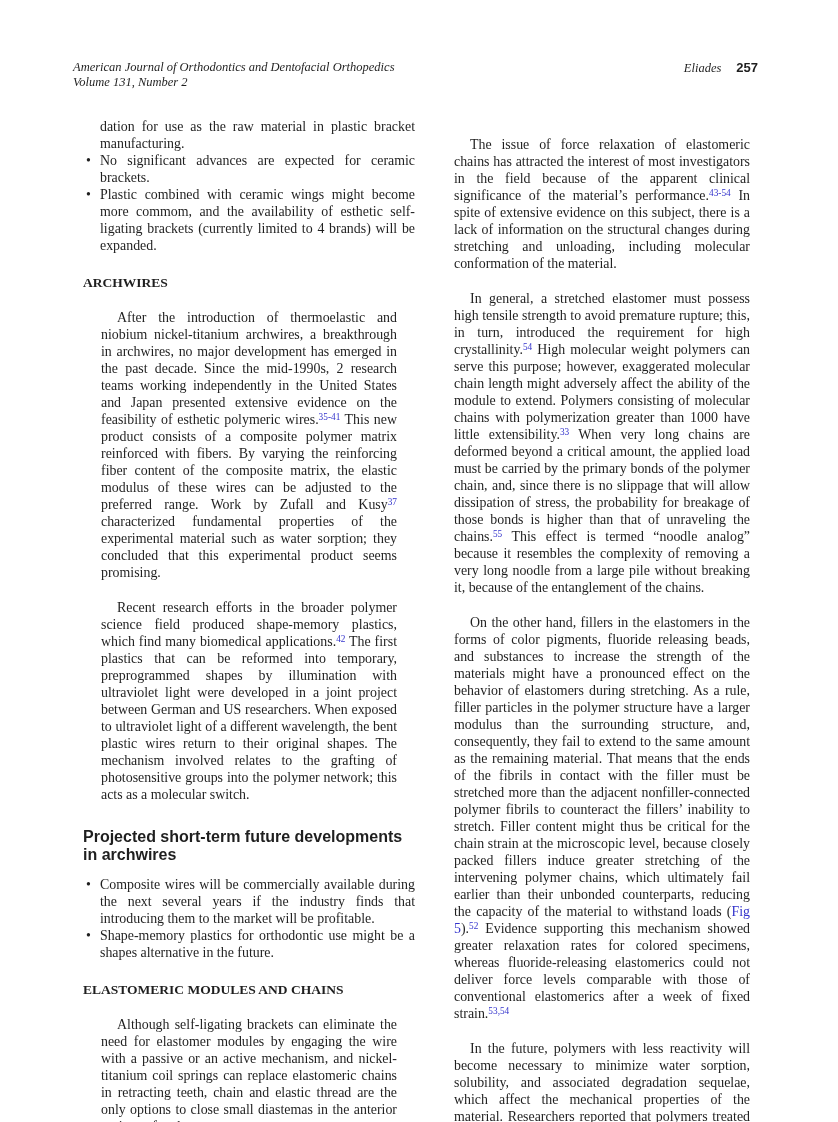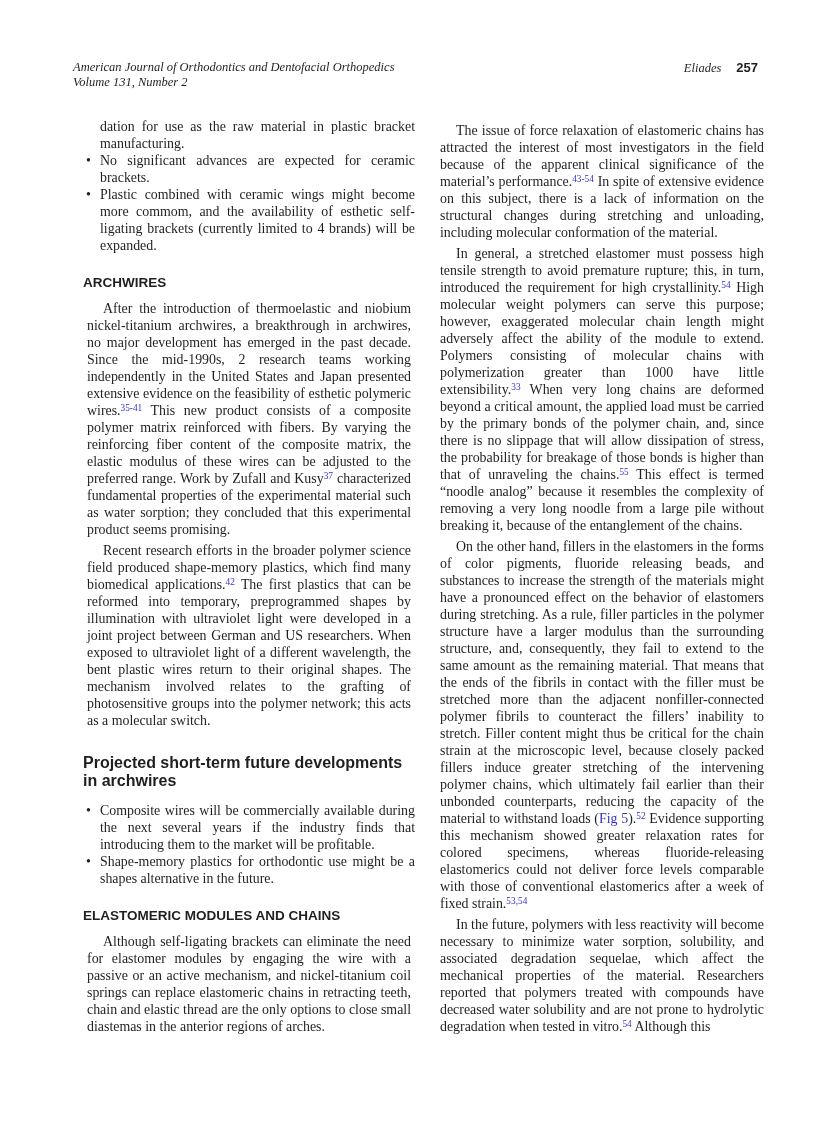--- a/index.html
+++ b/index.html
@@ -20,23 +20,23 @@
   .folio .author { font-style:italic; }
   .folio .pagenum { font-weight:bold; font-family:"Liberation Sans", sans-serif; margin-left:15px; font-size:13px; }
   .columns {
     position:absolute; top:118px; left:83px; width:685px;
     display:flex; gap:21px;
   }
   .col {
     width:332px; font-size:13.9px; line-height:17px;
     text-align:justify;
   }
-  .para { margin:4px; text-indent:16px; }
+  .para { margin:18px; text-indent:16px; }
   .sec-heading {
-    font-family:Liberation Sans, sans-serif; font-weight:bold;
+    font-family:Liberation Serif, serif; font-weight:bold;
     font-size:13.5px; line-height:17px; text-align:left;
     margin:20px 0 9px 0;
   }
   .sub-heading {
     font-family:Liberation Sans, sans-serif; font-weight:bold;
     font-size:16px; line-height:17.5px; text-align:left;
     margin:25px 0 13px 0;
   }
   .bullet-list { margin:0; padding:0; list-style:none; }
   .bullet-list li { position:relative; padding-left:17px; margin:0; }

